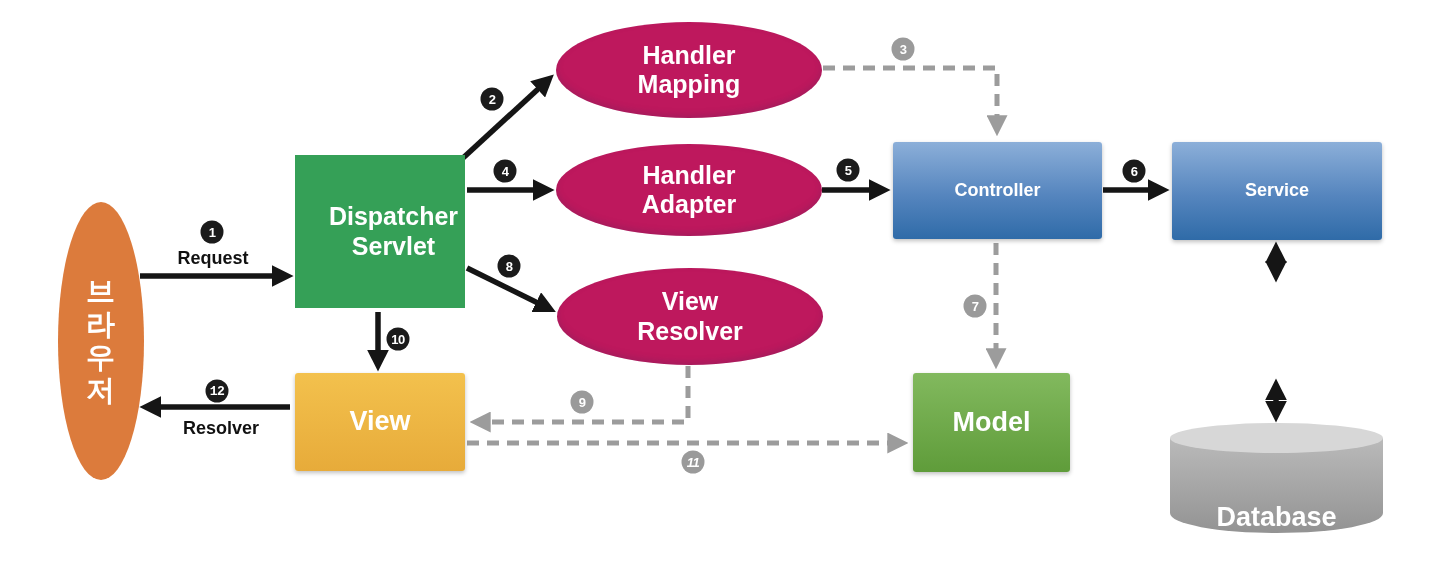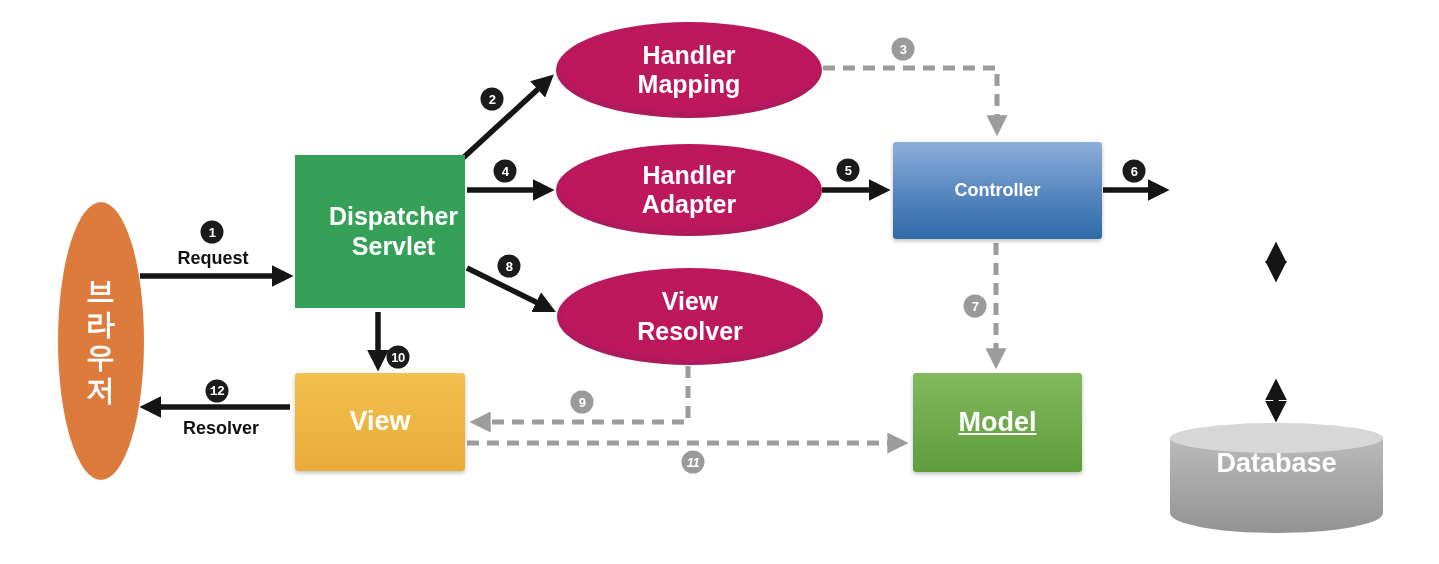--- a/index.html
+++ b/index.html
@@ -24,33 +24,33 @@
   #handler-adapter{left:556px;top:144px;width:266px;height:92px;}
   #view-resolver{left:557px;top:268px;width:266px;height:97px;}
   .purple .lbl{font-size:25px;}
   
   .blue{background:linear-gradient(180deg,#8CAFD9 0%,#5585BE 55%,#2F6BA8 100%);
         border-radius:3px;box-shadow:0 2px 4px rgba(0,0,0,.25);font-size:18px;}
   #controller{left:893px;top:142px;width:209px;height:97px;}
   #service{left:1172px;top:142px;width:210px;height:98px;}
   #repository{left:1172px;top:282px;width:210px;height:96px;}
   
-  #model{left:913px;top:373px;width:169px;height:99px;
+  #model{left:913px;top:373px;width:157px;height:99px;
          background:linear-gradient(180deg,#82B95E 0%,#5F9C3A 100%);
-         border-radius:3px;box-shadow:0 2px 4px rgba(0,0,0,.25);font-size:27px;text-decoration:underline;}
+         border-radius:3px;box-shadow:0 2px 4px rgba(0,0,0,.25);font-size:27px;}
   
   #view{left:295px;top:373px;width:170px;height:98px;
         background:linear-gradient(180deg,#F3C14D 0%,#E7AB3A 100%);
         border-radius:3px;box-shadow:0 2px 4px rgba(0,0,0,.25);font-size:27px;}
   
   #database{left:1170px;top:423px;width:213px;height:110px;}
   .cyl-body{position:absolute;left:0;right:0;top:15px;bottom:0;
             background:linear-gradient(180deg,#BABABA 0%,#939393 100%);
             border-radius:0 0 50% 50%/0 0 20px 20px;
-            display:flex;align-items:flex-start;justify-content:center;}
+            display:flex;align-items:flex-end;justify-content:center;}
   .cyl-top{position:absolute;left:0;right:0;top:0;height:30px;border-radius:50%;
            background:#D7D7D7;}
   .cyl-label{color:#fff;font-size:27px;padding-top:10px;}
   
   .badge{position:absolute;width:23px;height:23px;border-radius:50%;
          transform:translate(-50%,-50%);display:flex;align-items:center;justify-content:center;
          color:#ffffff;font-size:13px;letter-spacing:-0.5px;}
   .badge.dark{background:#1B1B1B;}
   .badge.gray{background:#9A9A9A;}
   
@@ -114,20 +114,23 @@
 
   <div class="node ellipse purple" id="view-resolver">
     <span class="lbl">View
 Resolver</span>
   </div>
 
   <div class="node blue" id="controller">
     <span class="lbl">Controller</span>
   </div>
 
+  <div class="node blue" id="service">
+    <span class="lbl">Service</span>
+  </div>
 
 
   <div class="node" id="model">
     <span class="lbl">Model</span>
   </div>
 
   <div class="node" id="view">
     <span class="lbl">View</span>
   </div>
 
@@ -140,20 +143,20 @@
 
   <div class="badge dark" style="left:212px;top:232px;">1</div>
   <div class="badge dark" style="left:492px;top:99px;">2</div>
   <div class="badge gray" style="left:903px;top:49px;">3</div>
   <div class="badge dark" style="left:505px;top:171px;">4</div>
   <div class="badge dark" style="left:848px;top:170px;">5</div>
   <div class="badge dark" style="left:1134px;top:171px;">6</div>
   <div class="badge gray" style="left:975px;top:306px;">7</div>
   <div class="badge dark" style="left:509px;top:266px;">8</div>
   <div class="badge gray" style="left:582px;top:402px;">9</div>
-  <div class="badge dark" style="left:398px;top:357px;text-align:right;">10</div>
+  <div class="badge dark" style="left:398px;top:339px;text-align:right;">10</div>
   <div class="badge gray" style="left:693px;top:462px;font-style:italic;">11</div>
   <div class="badge dark" style="left:217px;top:391px;font-family:Liberation Mono, monospace;">12</div>
 
   <div class="flow-label" style="left:213px;top:258px;text-align:right;">Request</div>
   <div class="flow-label" style="left:221px;top:428px;">Resolver</div>
 
 </div>
 
 </body></html>

